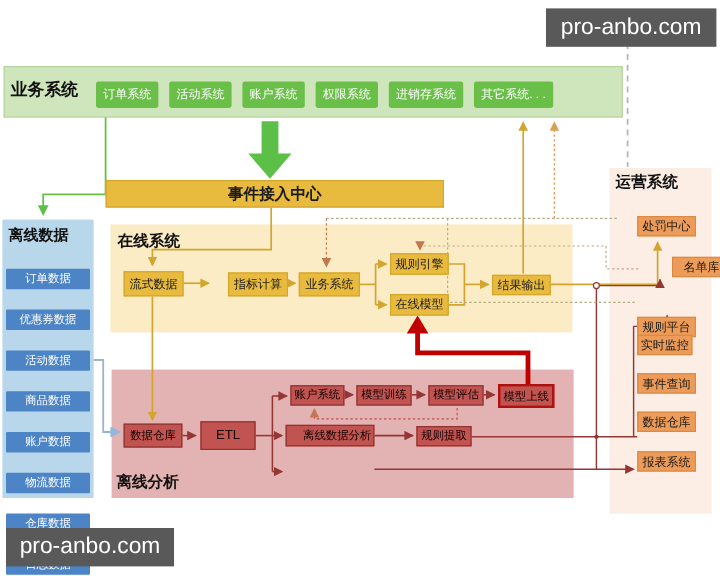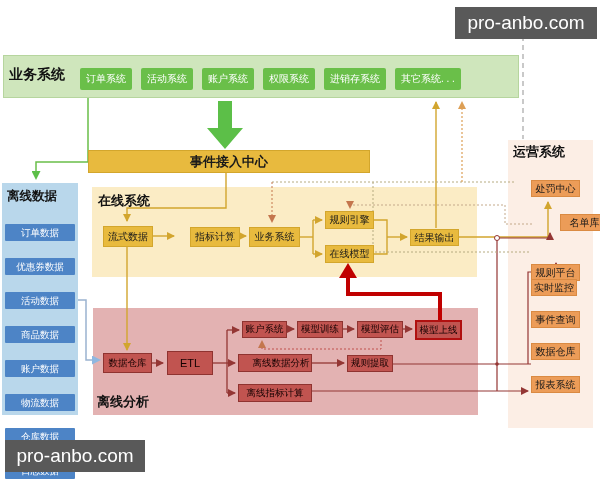--- a/index.html
+++ b/index.html
@@ -174,21 +174,20 @@
 
   <div class="zone-label" id="lbl-offline-analysis">离线分析</div>
   <div class="node n-red" id="n-warehouse">数据仓库</div>
   <div class="node n-red" id="n-etl">ETL</div>
   <div class="node n-red" id="n-feature">账户系统</div>
   <div class="node n-red" id="n-train">模型训练</div>
   <div class="node n-red" id="n-eval">模型评估</div>
   <div class="node n-red" id="n-deploy">模型上线</div>
   <div class="node n-red" id="n-analysis">离线数据分析</div>
   <div class="node n-red" id="n-extract">规则提取</div>
-  <div class="node n-red" id="n-offmetric">离线指标计算</div>
 
   <div class="zone-label" id="lbl-operations">运营系统</div>
   <div class="node n-orange" id="n-punish">处罚中心</div>
   <div class="node n-orange" id="n-lists">名单库</div>
   <div class="node n-orange" id="n-ruleplat">规则平台</div>
   <div class="node n-orange" id="n-monitor">实时监控</div>
   <div class="node n-orange" id="n-query">事件查询</div>
   <div class="node n-orange" id="n-audit">数据仓库</div>
   <div class="node n-orange" id="n-report">报表系统</div>
 

